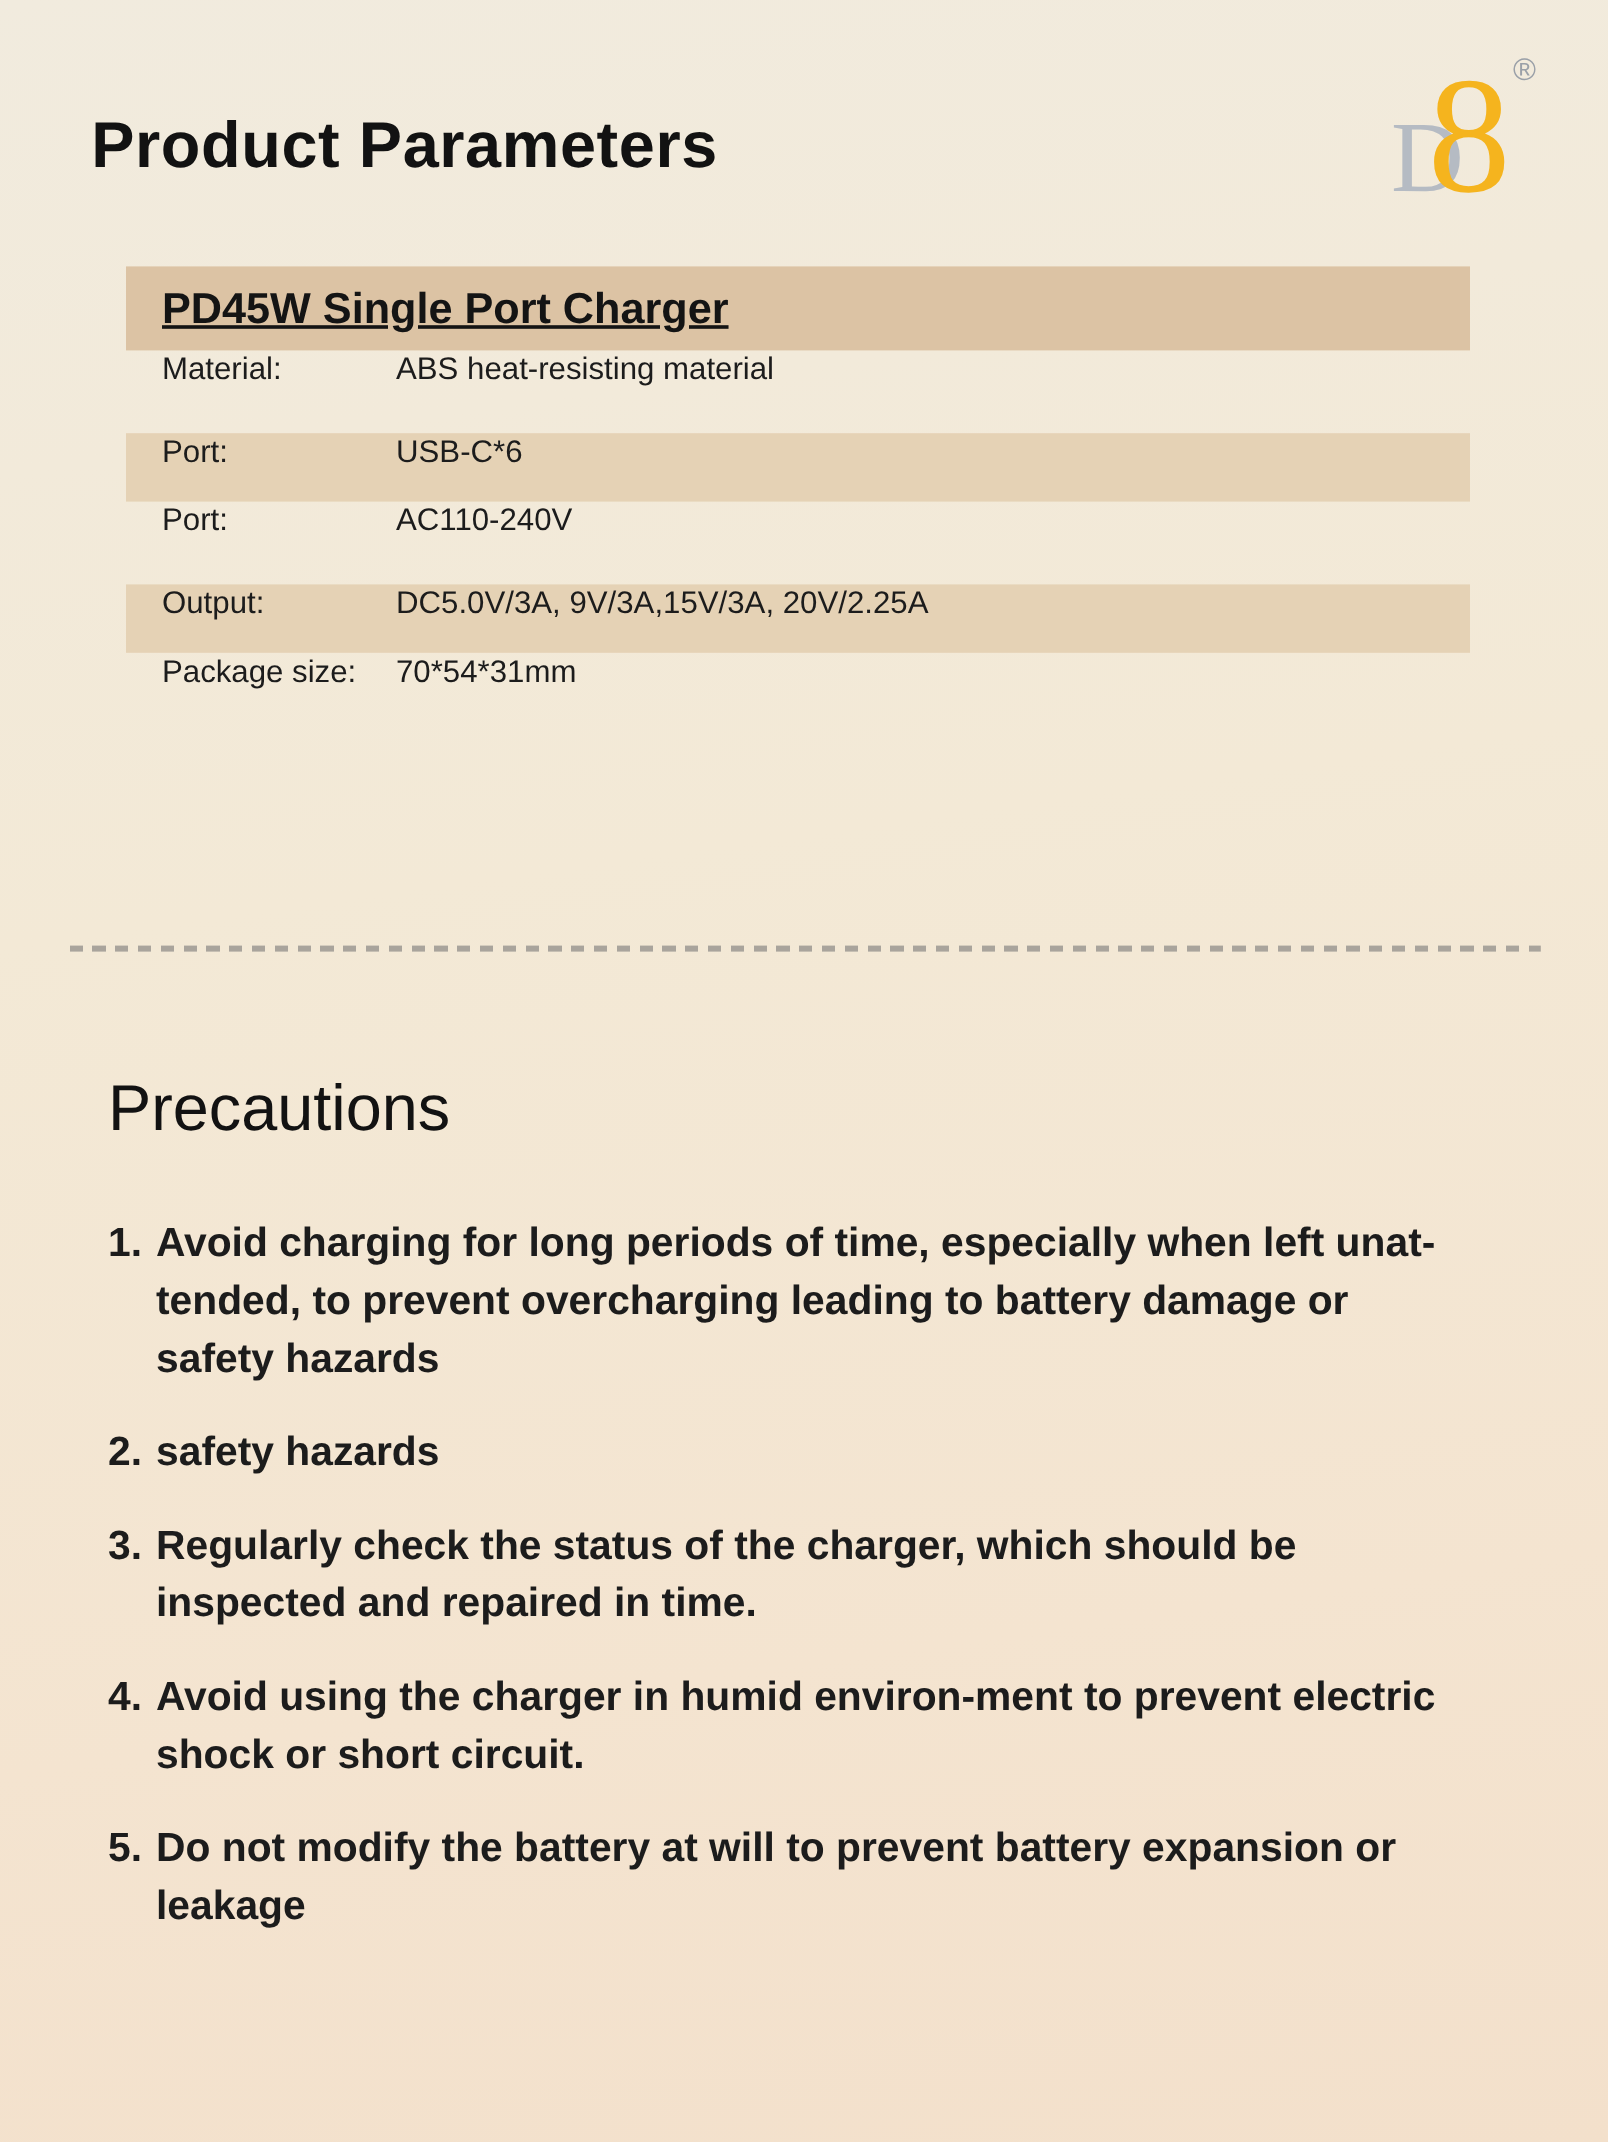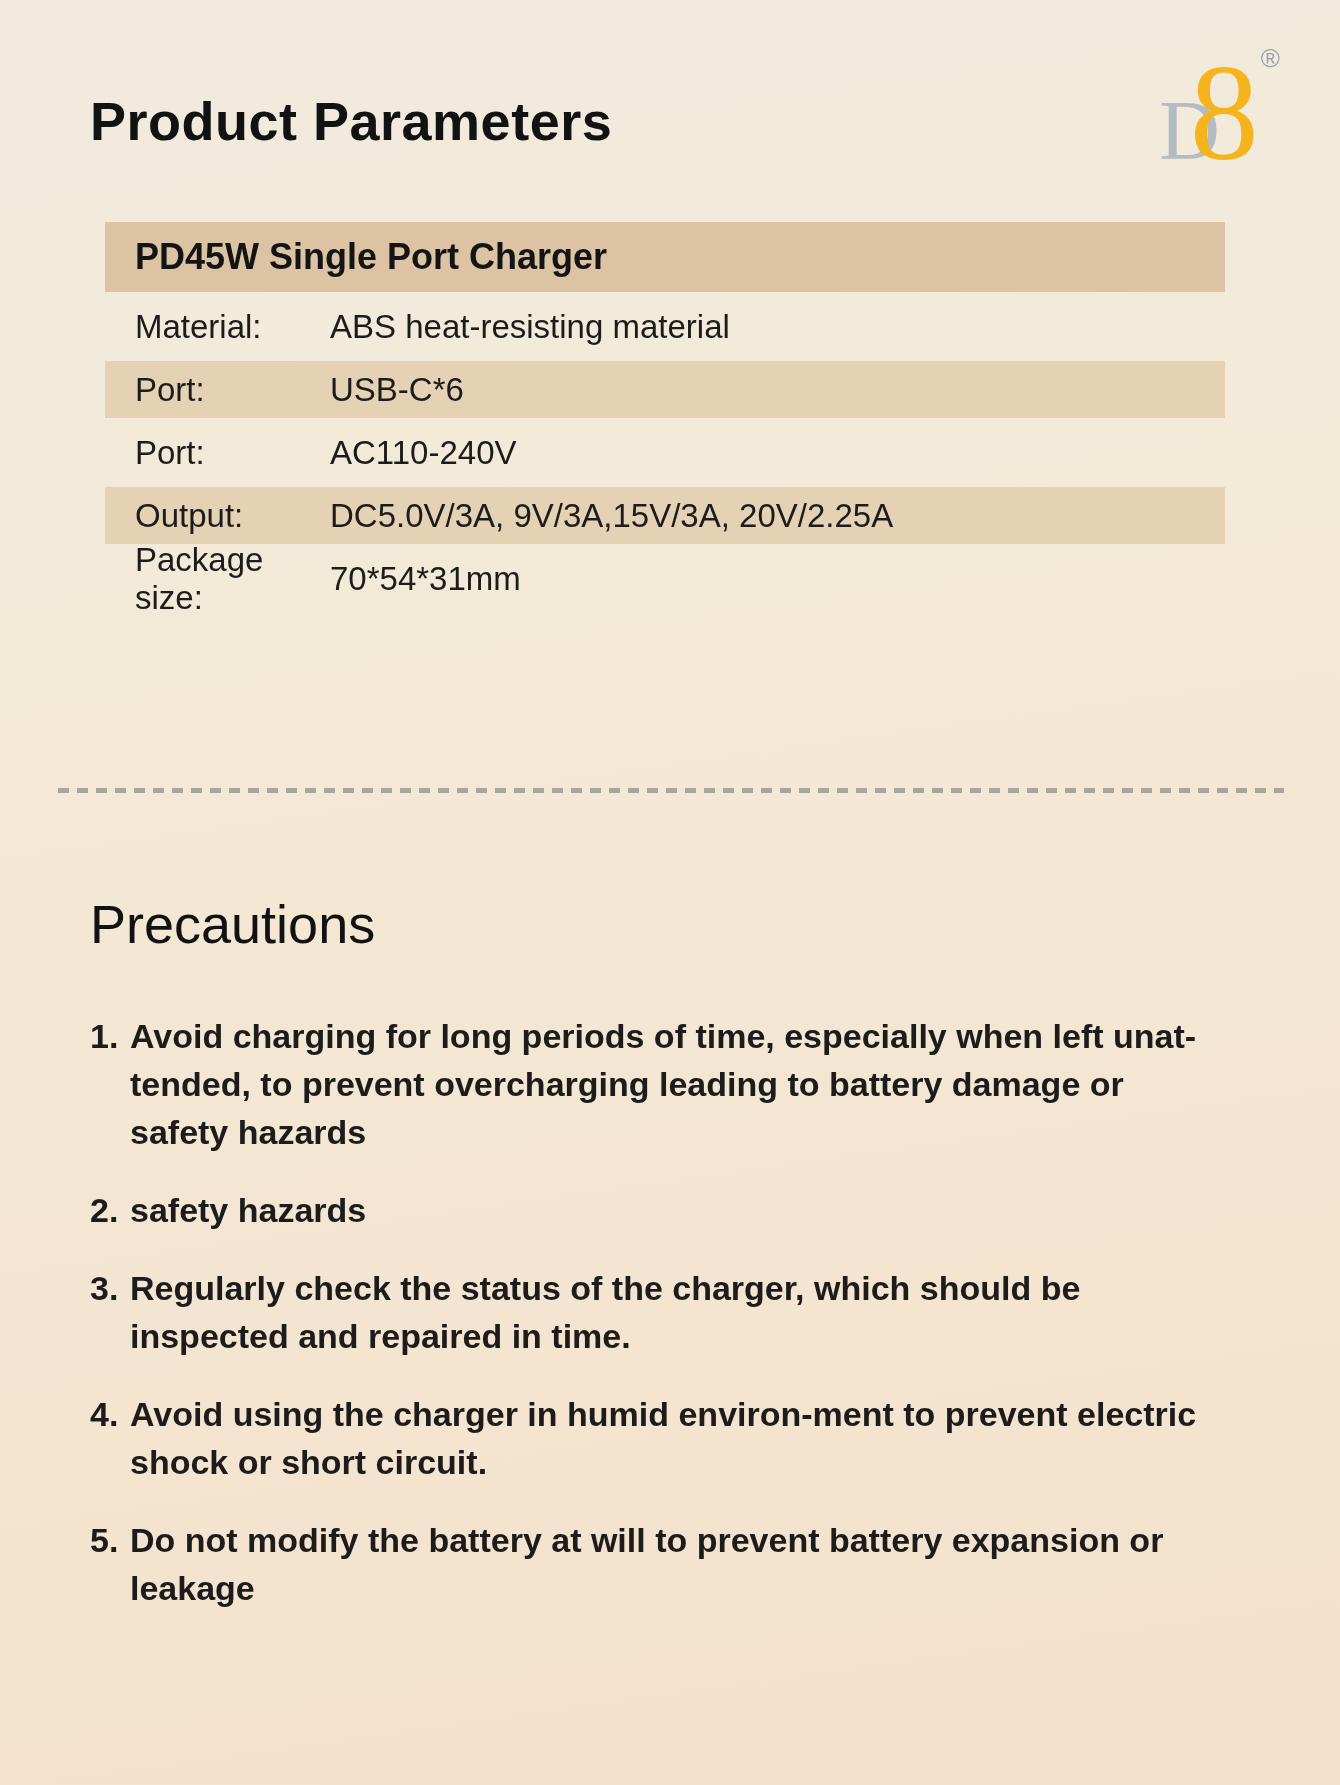--- a/index.html
+++ b/index.html
@@ -11,21 +11,21 @@
     margin: 0 auto;
     background: linear-gradient(172deg, #f1ebde 0%, #f3e9d6 40%, #f4e4d0 75%, #f3e0cb 100%);
     font-family: "Liberation Sans", sans-serif;
     color: #1b1b1b;
     overflow: hidden;
   }
 
   
   .main-title {
     position: absolute;
-    left: 90px;
+    left: 76px;
     top: 90px;
     font-size: 54px;
     font-weight: 700;
     letter-spacing: 0.5px;
     color: #121212;
     text-align: center;
   }
 
   
   .logo {
@@ -66,25 +66,26 @@
   }
   .t-header {
     height: 70px;
     background: #dcc3a4;
     display: flex;
     align-items: center;
     padding-left: 30px;
     font-size: 36px;
     font-weight: 700;
     color: #141414;
+    text-decoration: underline;
   }
   .t-row {
     display: flex;
-    align-items: center;
-    font-size: 33px;
+    align-items: flex-start;
+    font-size: 26px;
     color: #1c1c1c;
   }
   .t-row.light { height: 69px; }
   .t-row.shade { height: 57px; background: #e5d2b5; }
   .t-label {
     flex: none;
     width: 225px;
     padding-left: 30px;
   }
   .t-value { flex: 1; }

